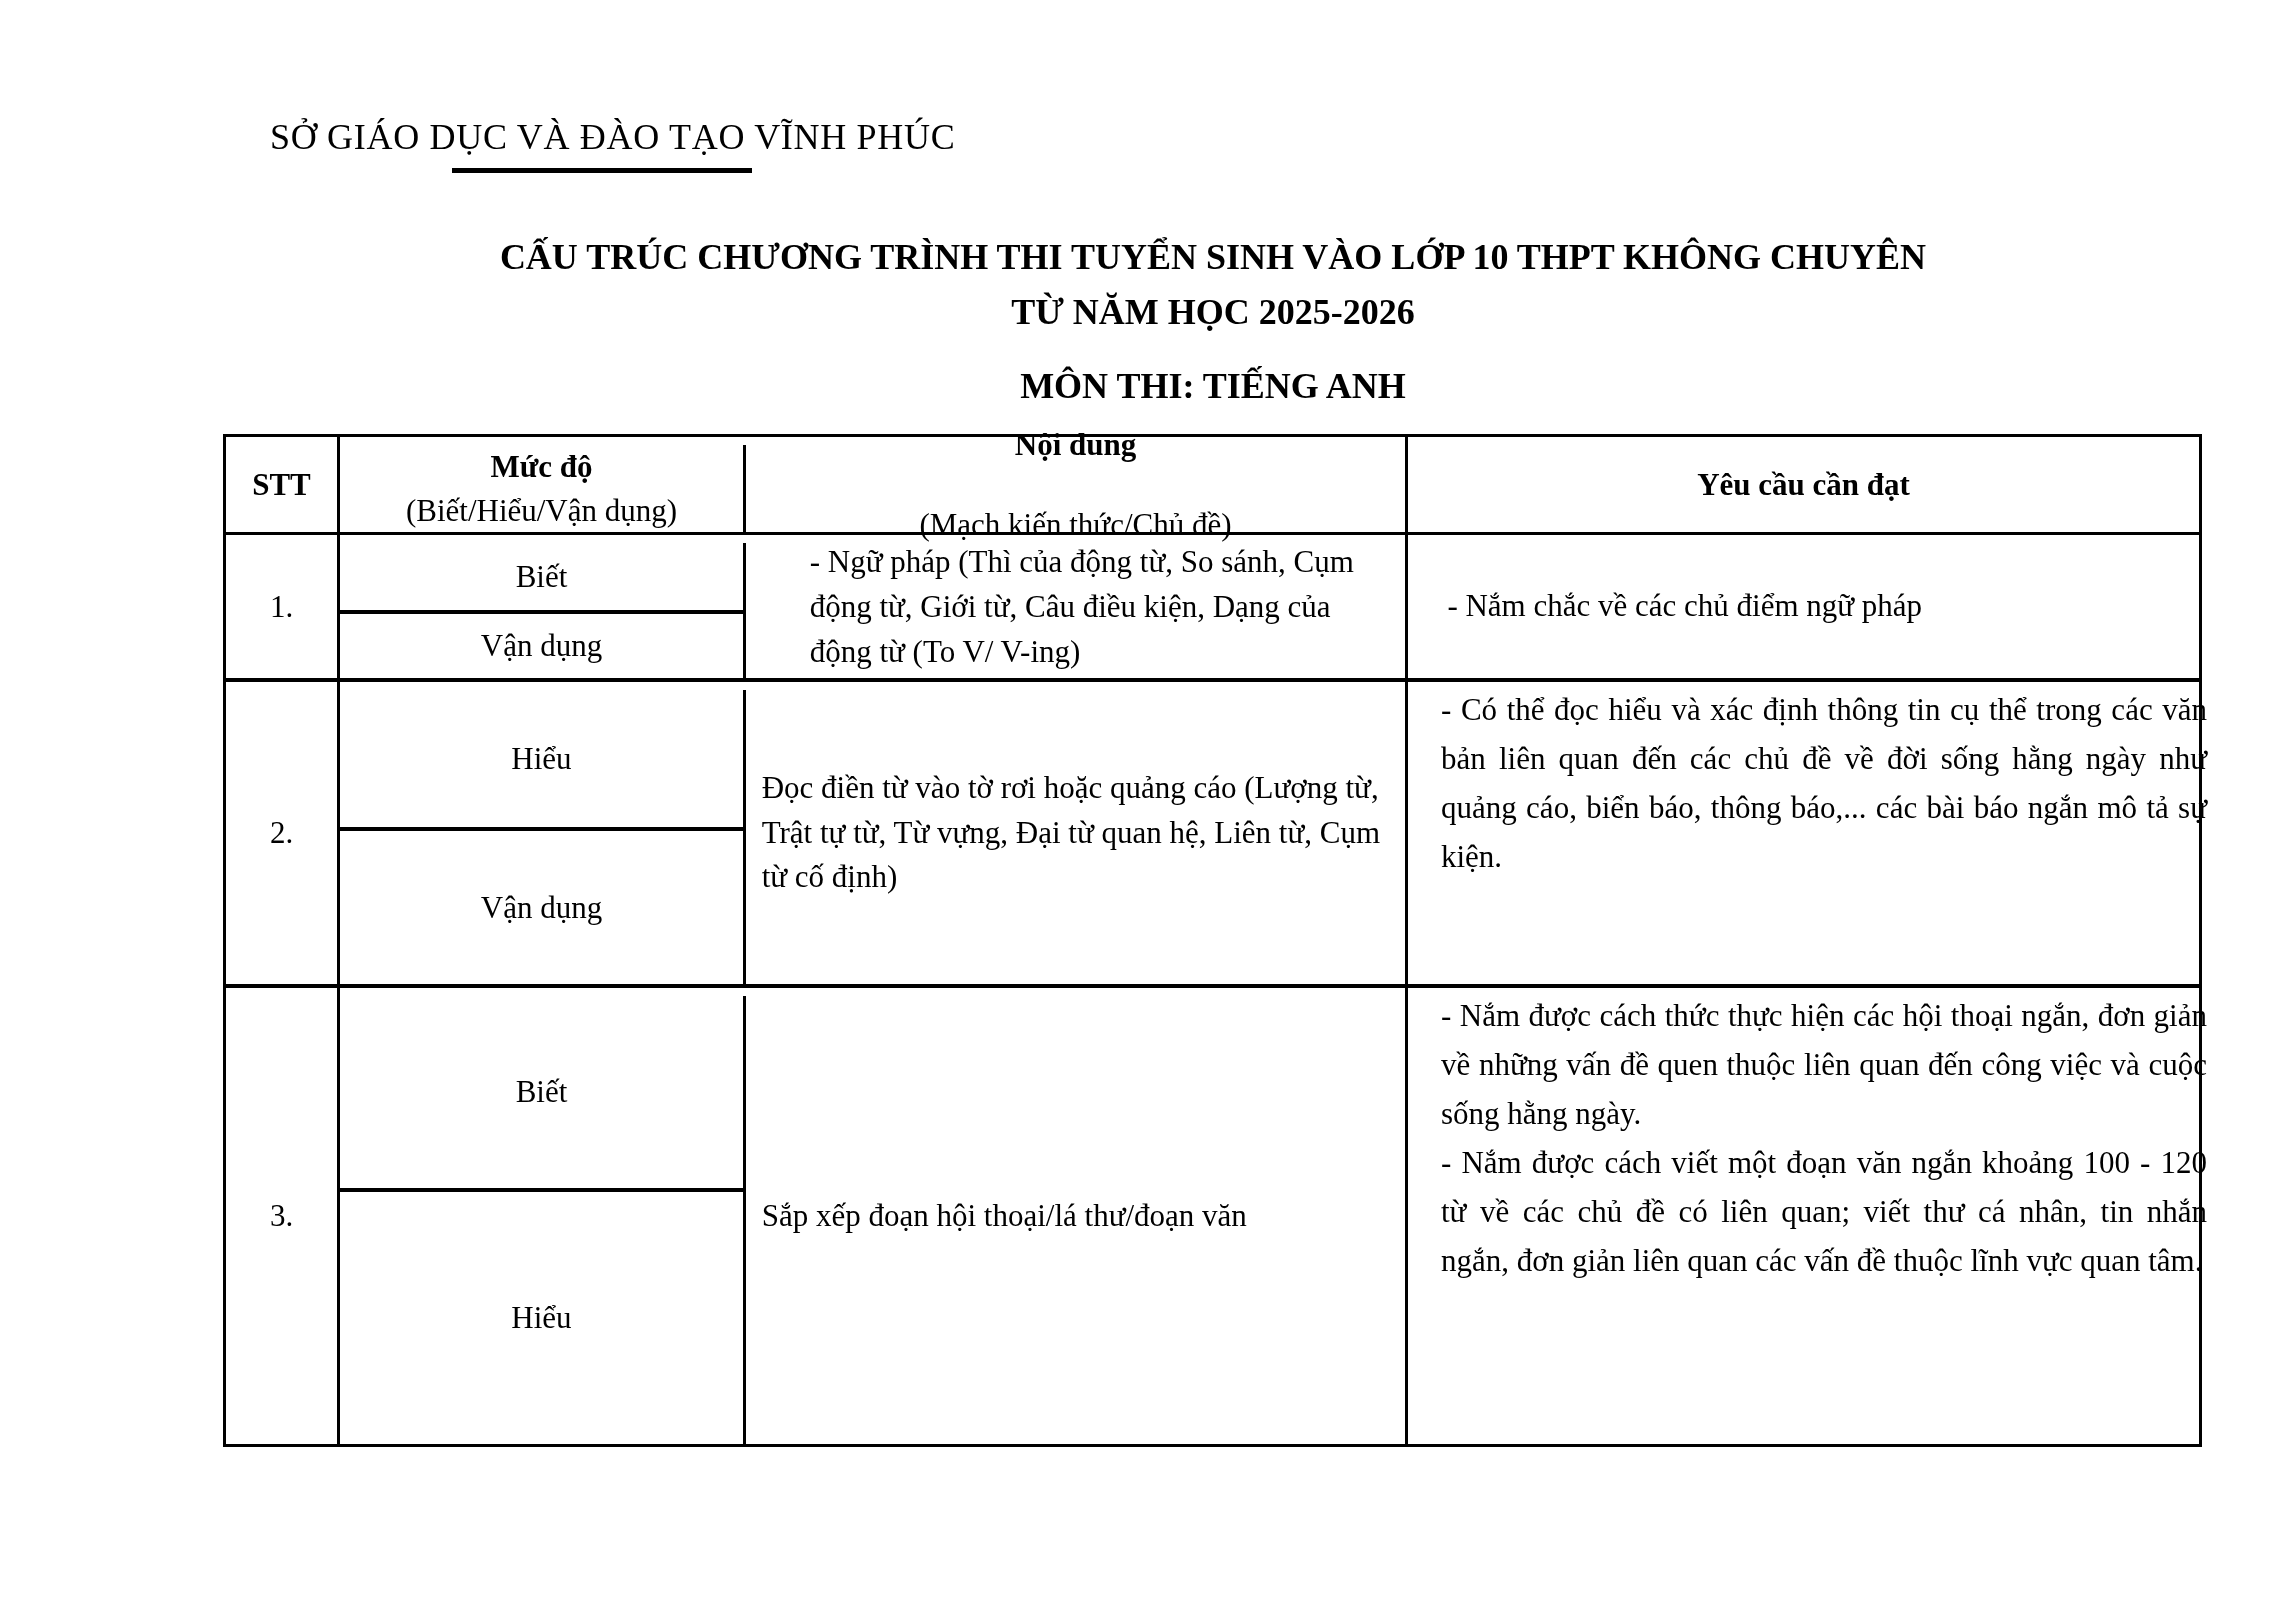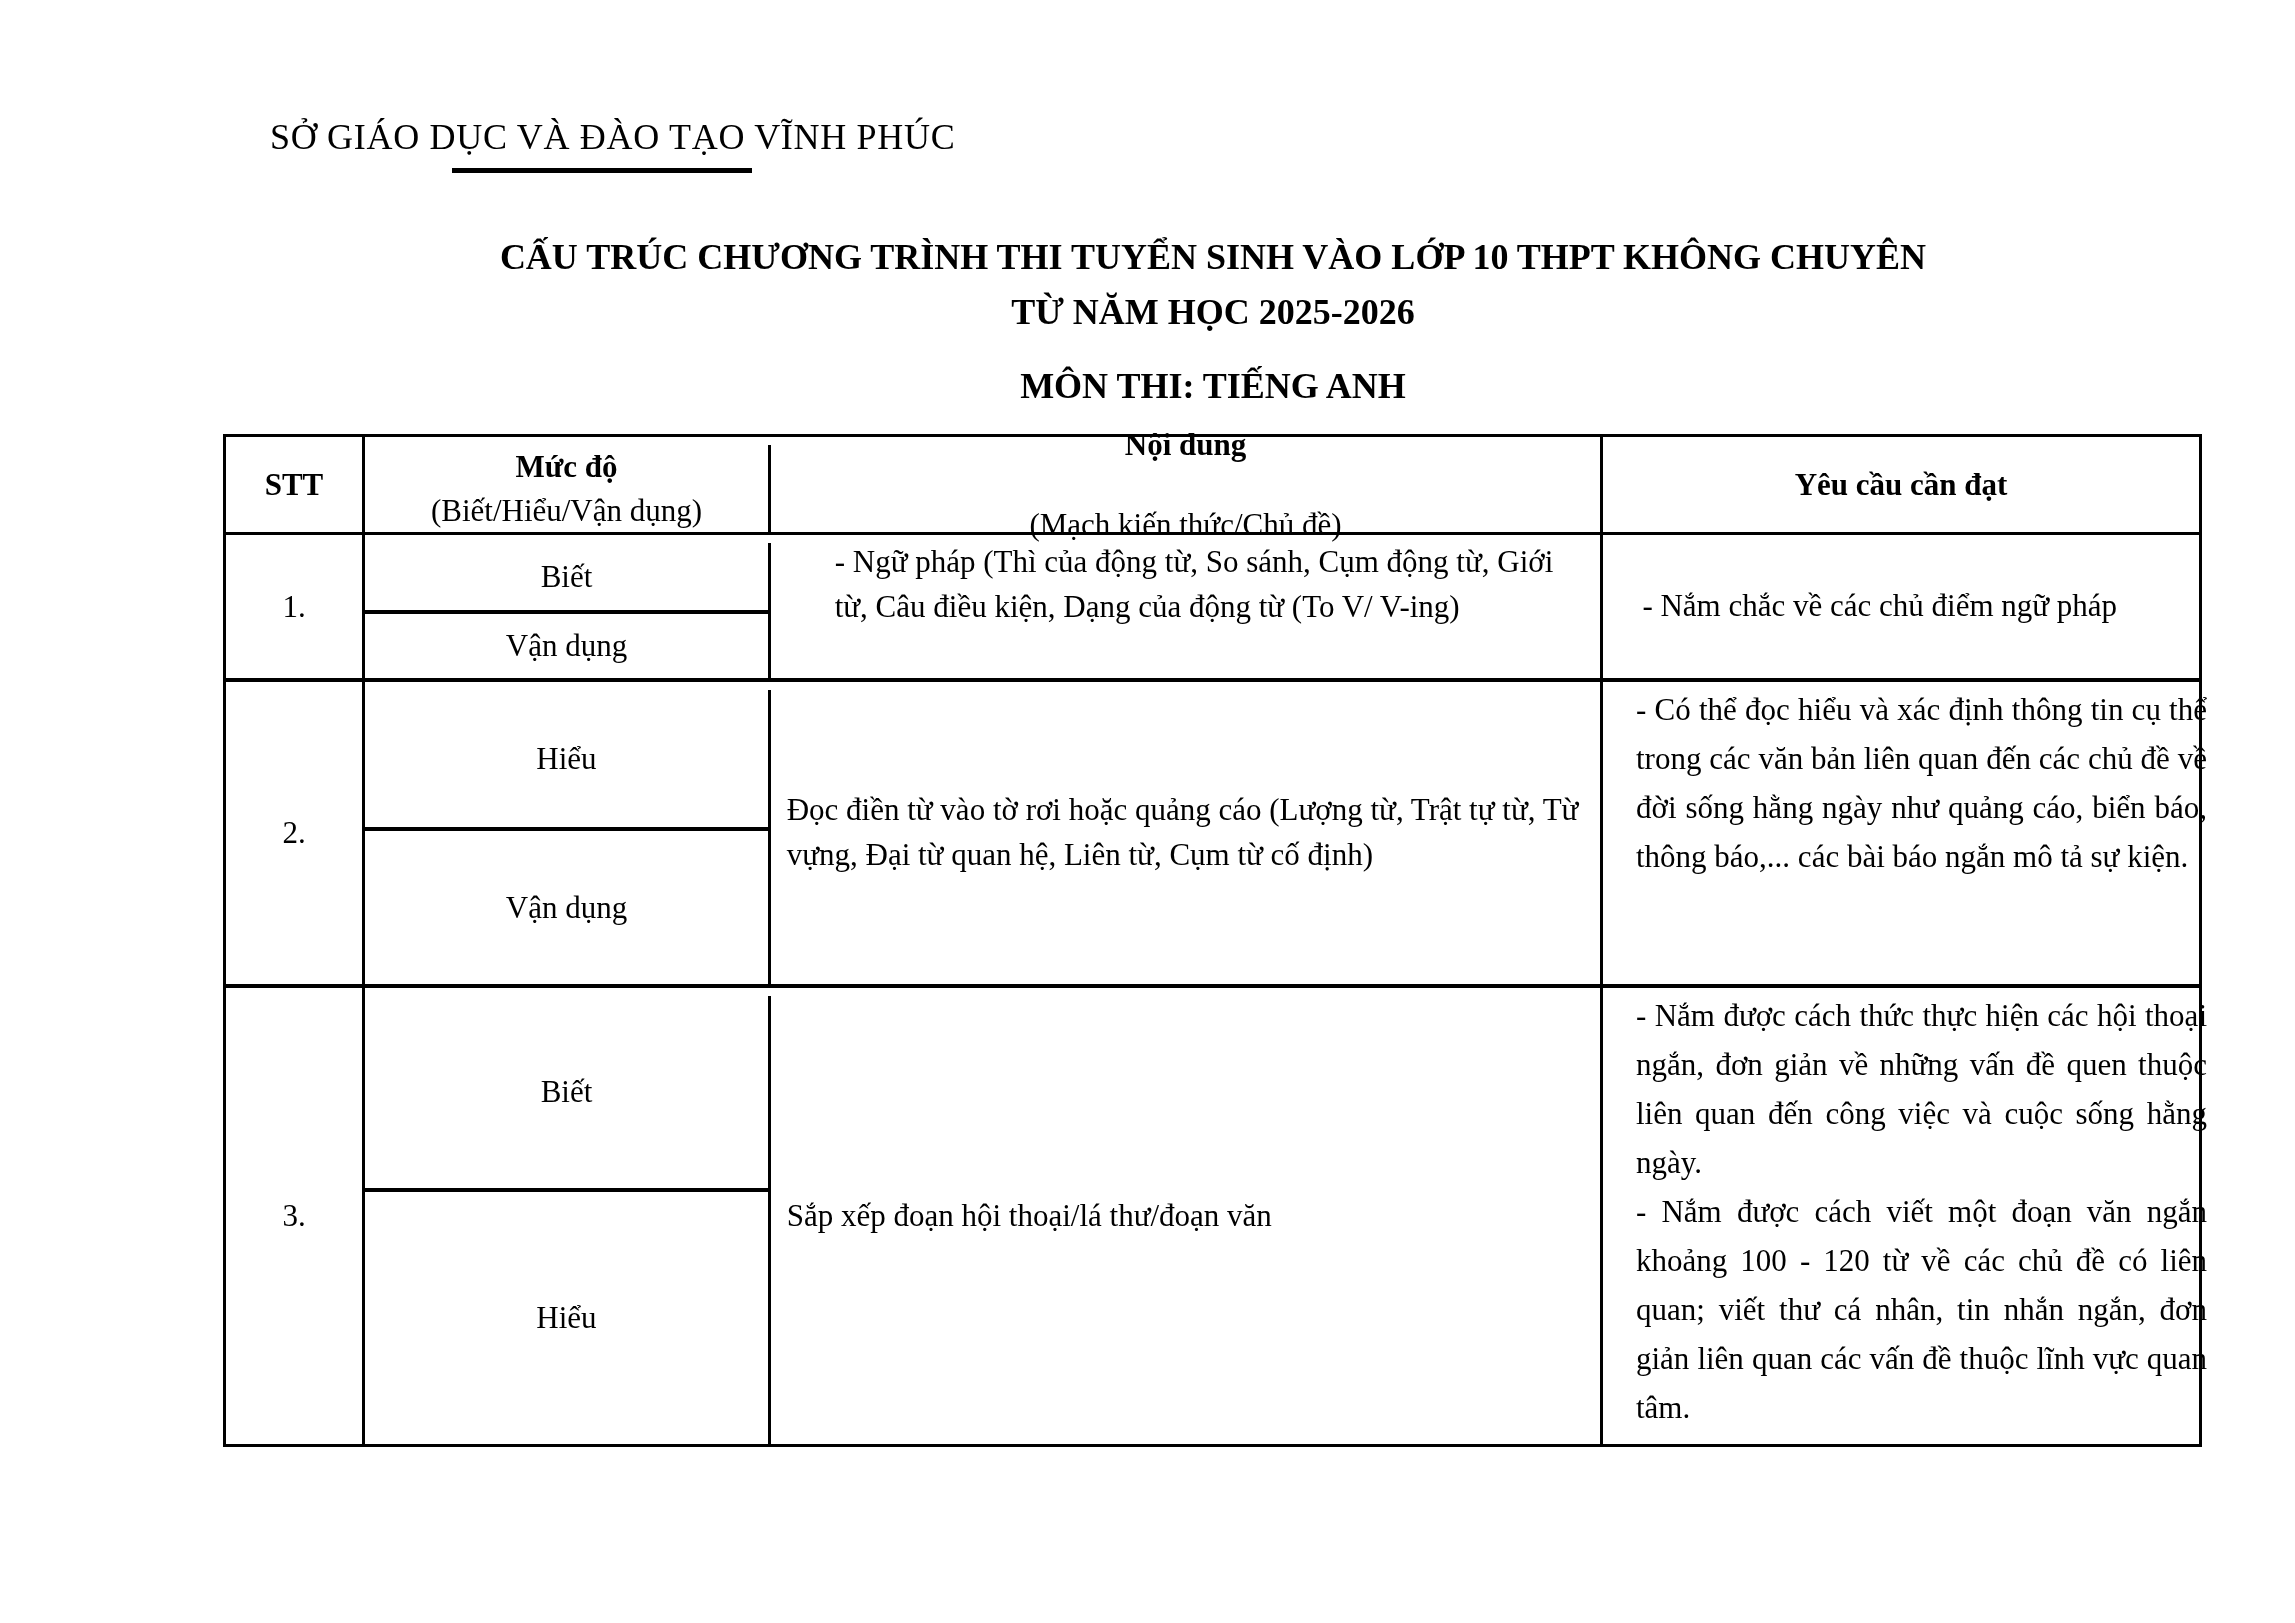--- a/index.html
+++ b/index.html
@@ -64,27 +64,27 @@
   .row-1 { height: 147px; border-bottom: 4.6px solid #000000; }
   .row-2 { height: 306px; border-bottom: 4.6px solid #000000; }
   .row-3 { flex: 1; }
 
   .cell {
     box-sizing: border-box;
     border-right: 3.3px solid #000000;
     min-width: 0;
   }
   .c-stt {
-    width: 139px;
+    width: 114px;
     display: flex;
     align-items: center;
     justify-content: center;
   }
   .c-muc { width: 406px; display: flex; flex-direction: column; margin-top: 8px; }
-  .c-noi { width: 832px; display: flex; gap: 36px; }
+  .c-noi { width: 662px; display: flex; gap: 36px; }
   .c-yeu { flex: 1; border-right: none; }
 
   
   .hcell {
     display: flex;
     flex-direction: column;
     align-items: center;
     justify-content: center;
     text-align: center;
     line-height: 1.4;

